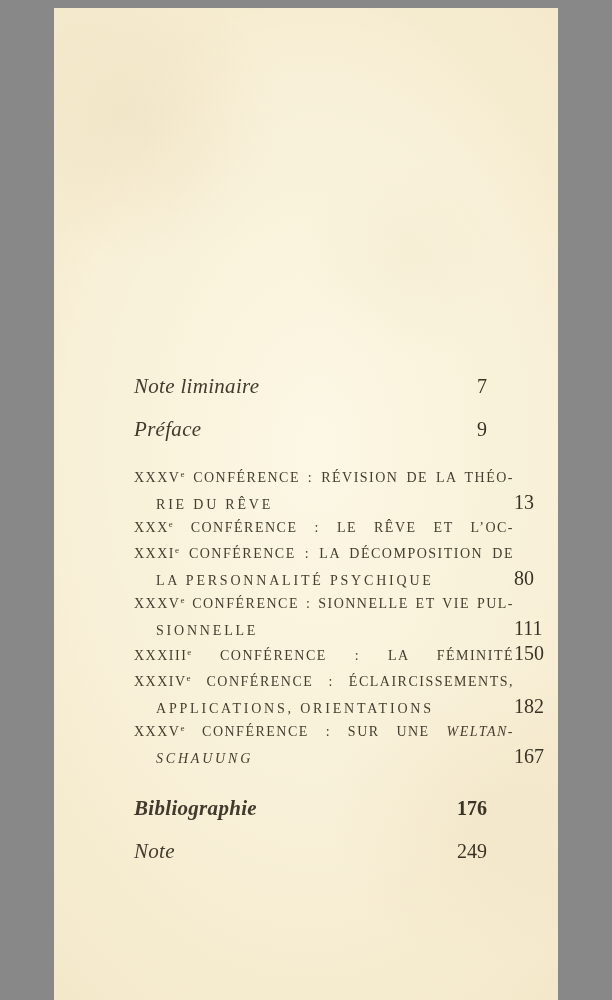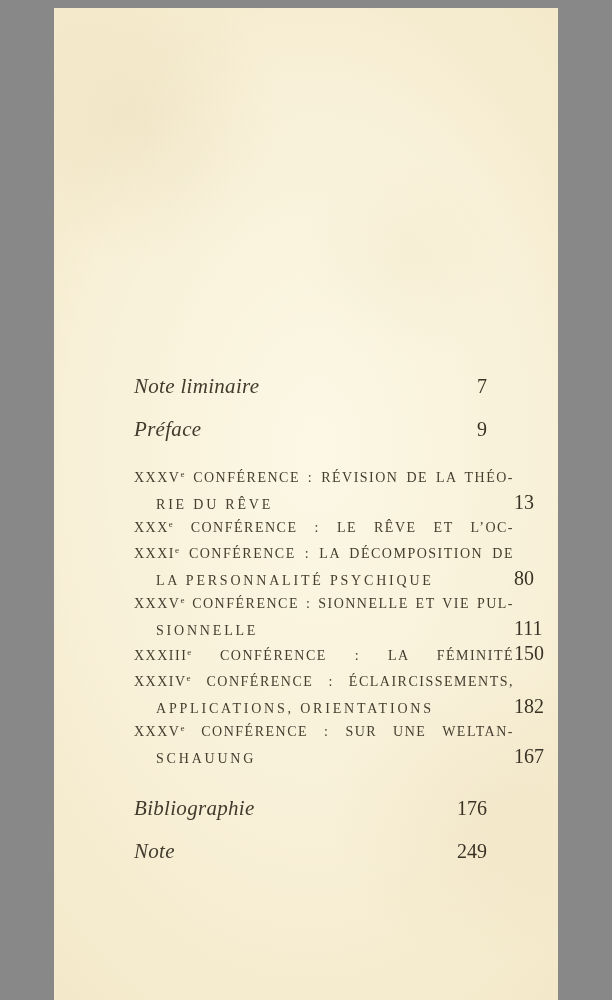--- a/index.html
+++ b/index.html
@@ -22,36 +22,36 @@
       radial-gradient(40% 20% at 18% 12%, rgba(196,162,104,0.10), rgba(196,162,104,0) 70%),
       radial-gradient(45% 22% at 85% 80%, rgba(196,162,104,0.08), rgba(196,162,104,0) 70%),
       radial-gradient(30% 15% at 70% 25%, rgba(210,180,120,0.07), rgba(210,180,120,0) 70%);
   }
   .content{position:relative;padding:366px 71px 0 80px;}
 
   .entry{}
   .entry.front + .entry.front{margin-top:19px;}
   .entry.front + .entry.chapter{margin-top:25px;}
   .entry.chapter + .entry.chapter{margin-top:0;}
-  .entry.chapter + .entry.front{margin-top:26px;}
+  .entry.chapter + .entry.front{margin-top:26px;font-weight:bold;}
 
   .frow{display:flex;align-items:baseline;line-height:24px;}
   .flabel{flex:1;font-style:italic;font-size:21px;letter-spacing:0.3px;}
 
   .cline{display:flex;align-items:baseline;line-height:23.2px;}
   .ttext{
     width:380px;flex:0 0 380px;box-sizing:border-box;
     font-size:14px;letter-spacing:1.5px;
     color:#453d2e;
   }
   .ttext.just{text-align:justify;text-align-last:justify;}
   .ttext.indent{padding-left:22px;letter-spacing:2.8px;}
   .num{flex:1;text-align:right;font-size:20px;color:#3a3224;}
   .sup{font-size:9px;position:relative;top:-5px;letter-spacing:0.8px;}
-  .ital{}
+  .ital{font-style:italic;}
 </style>
 </head>
 <body>
 
 <div class="page">
   <div class="content">
       <div class="entry front">
         <div class="frow">
           <span class="flabel">Note liminaire</span>
           <span class="num">7</span>

